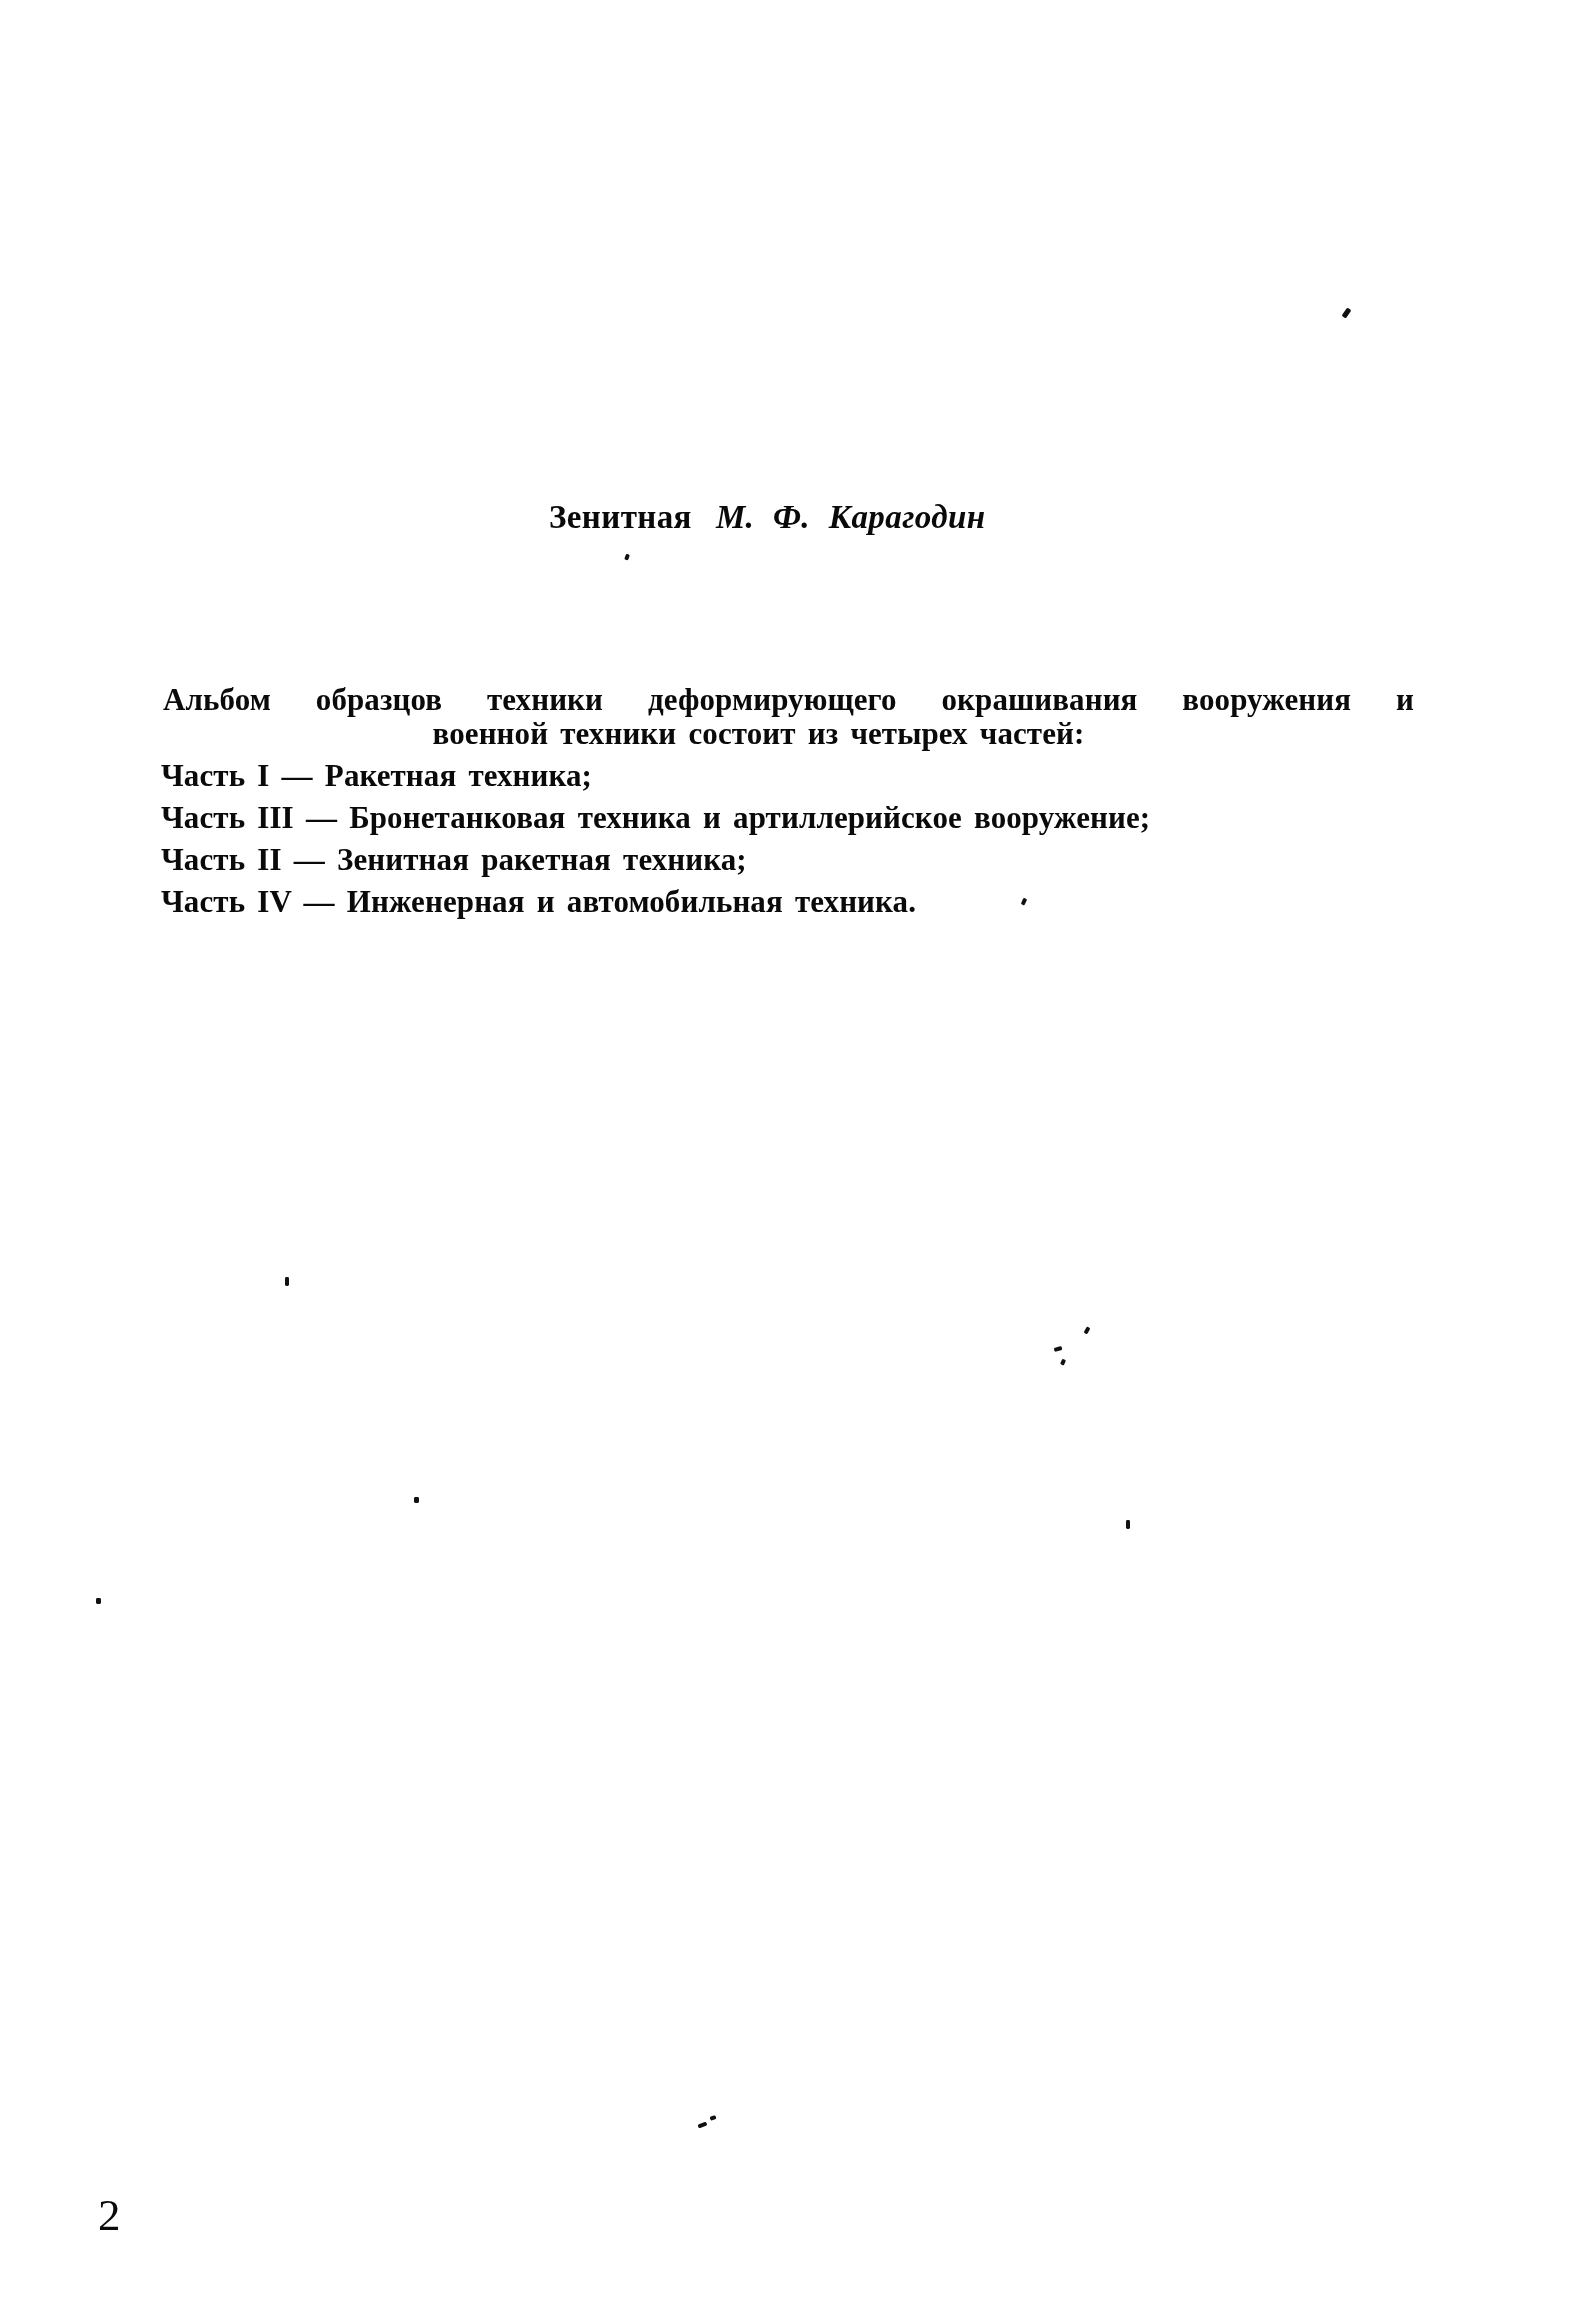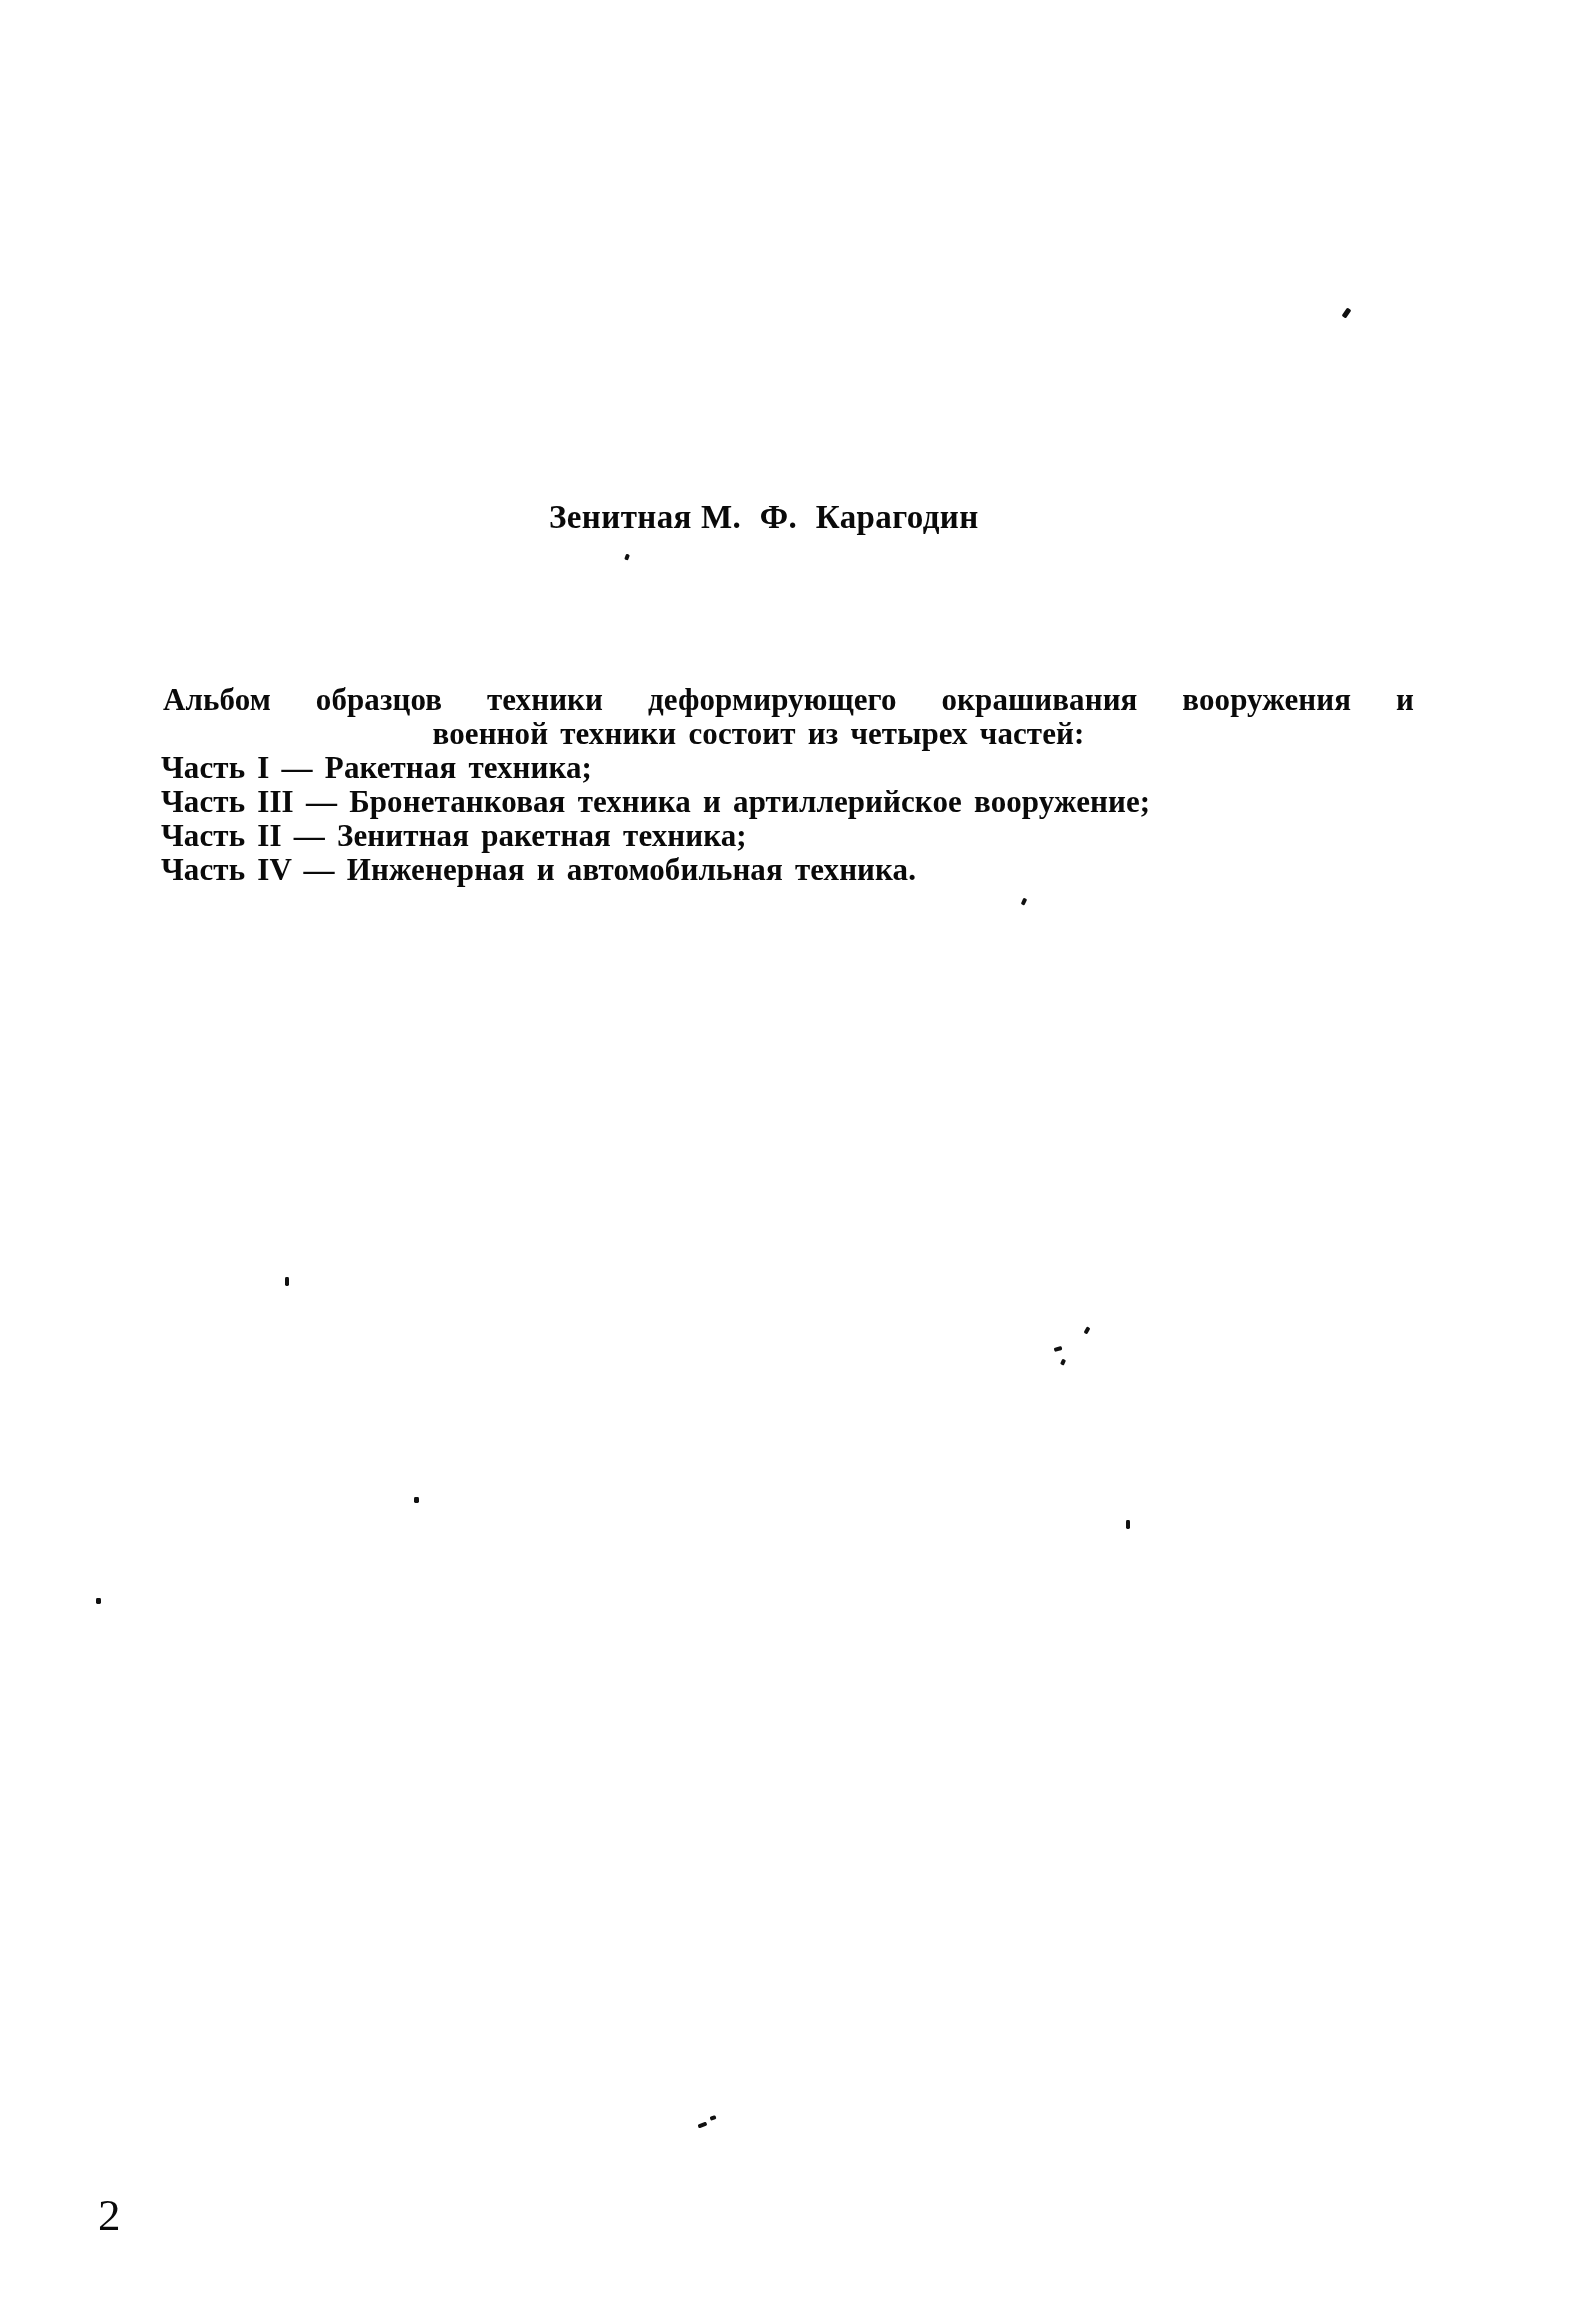--- a/index.html
+++ b/index.html
@@ -22,21 +22,22 @@
     position: absolute;
     left: 549px;
     top: 499px;
     font-size: 33px;
     font-weight: 700;
     white-space: nowrap;
     word-spacing: 10px;
     letter-spacing: 0.4px;
   }
   .editor-name {
-    margin-left: 9px;
+    font-style: italic;
+    margin-left: 24px;
   }
 
   
   .body-block {
     position: absolute;
     left: 103px;
     top: 683px;
     width: 1311px;
     font-size: 31px;
     font-weight: 700;
@@ -56,20 +57,21 @@
   }
   .parts-list {
     margin: 0;
     padding: 0;
     list-style: none;
   }
   .part-item {
     padding-left: 58px;
     white-space: nowrap;
     word-spacing: 4.3px;
+    margin-top: 8px;
   }
 
   
   .page-number {
     position: absolute;
     left: 98px;
     top: 2189px;
     font-size: 45px;
     font-weight: 400;
     letter-spacing: 0;

